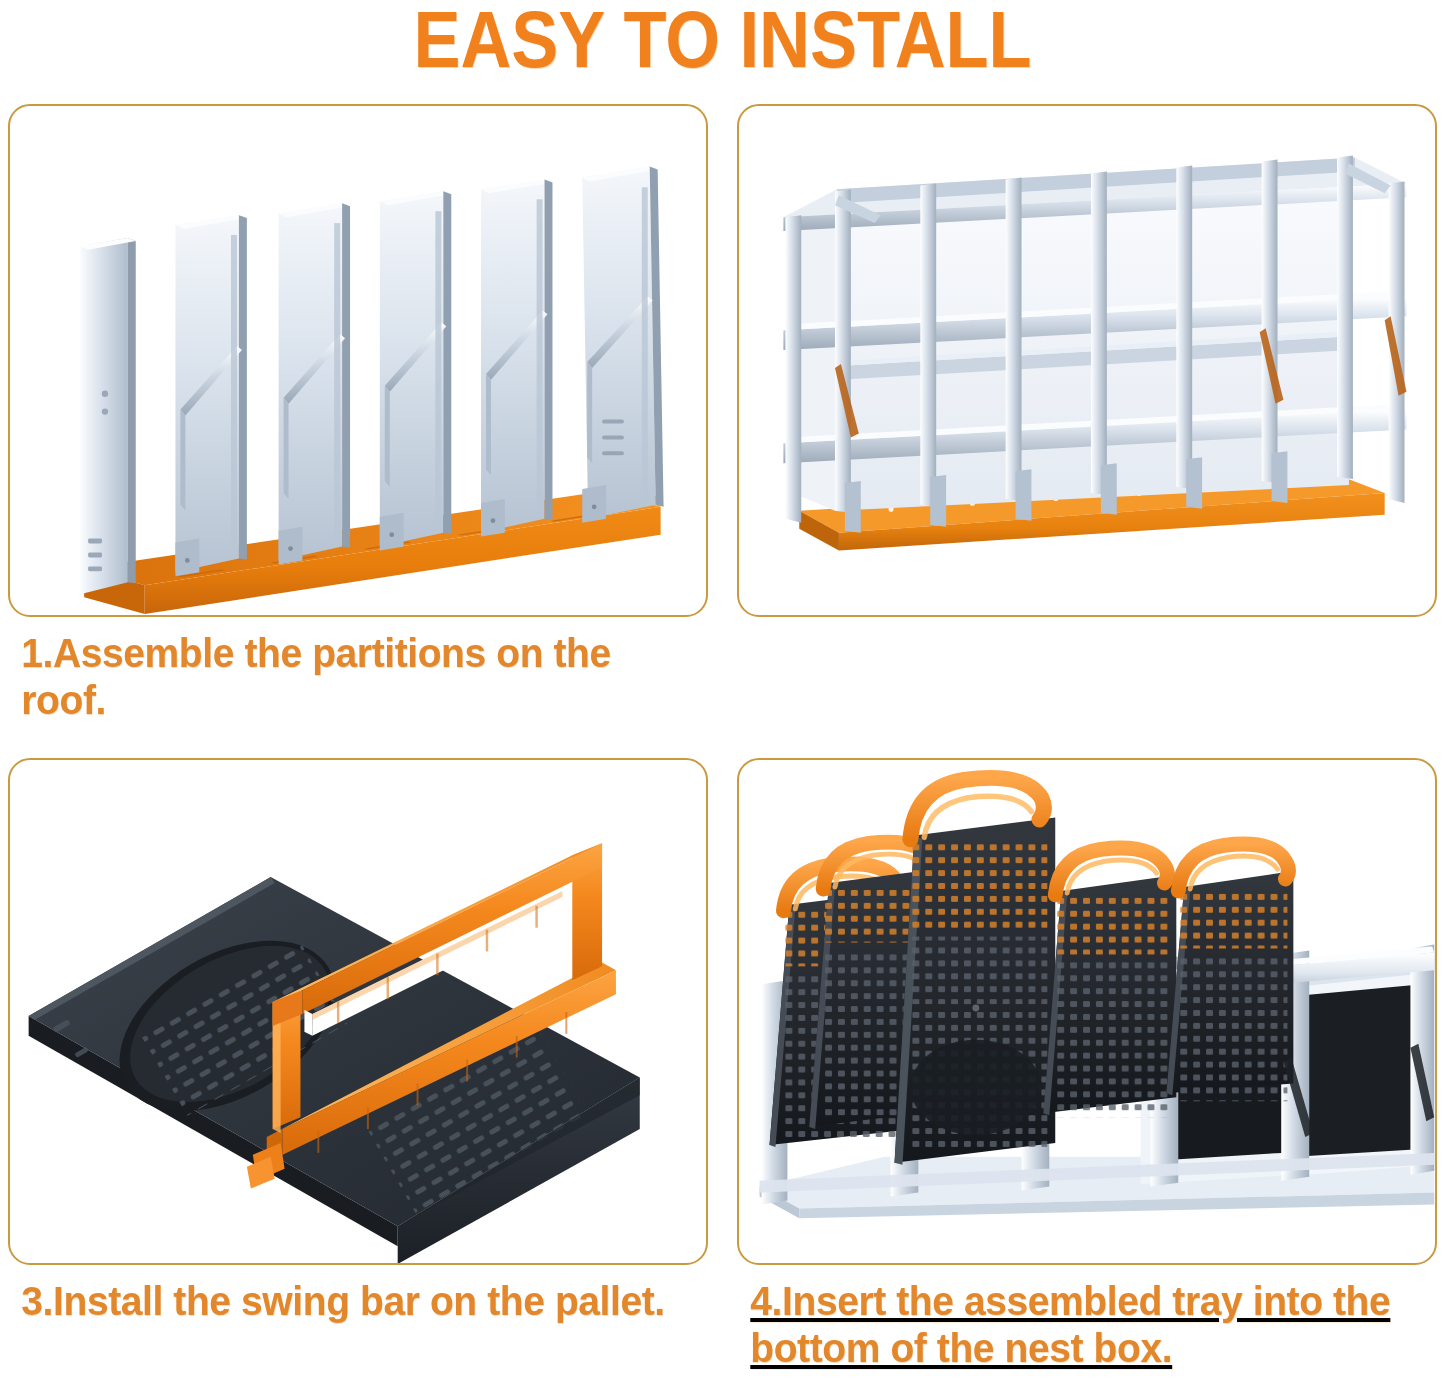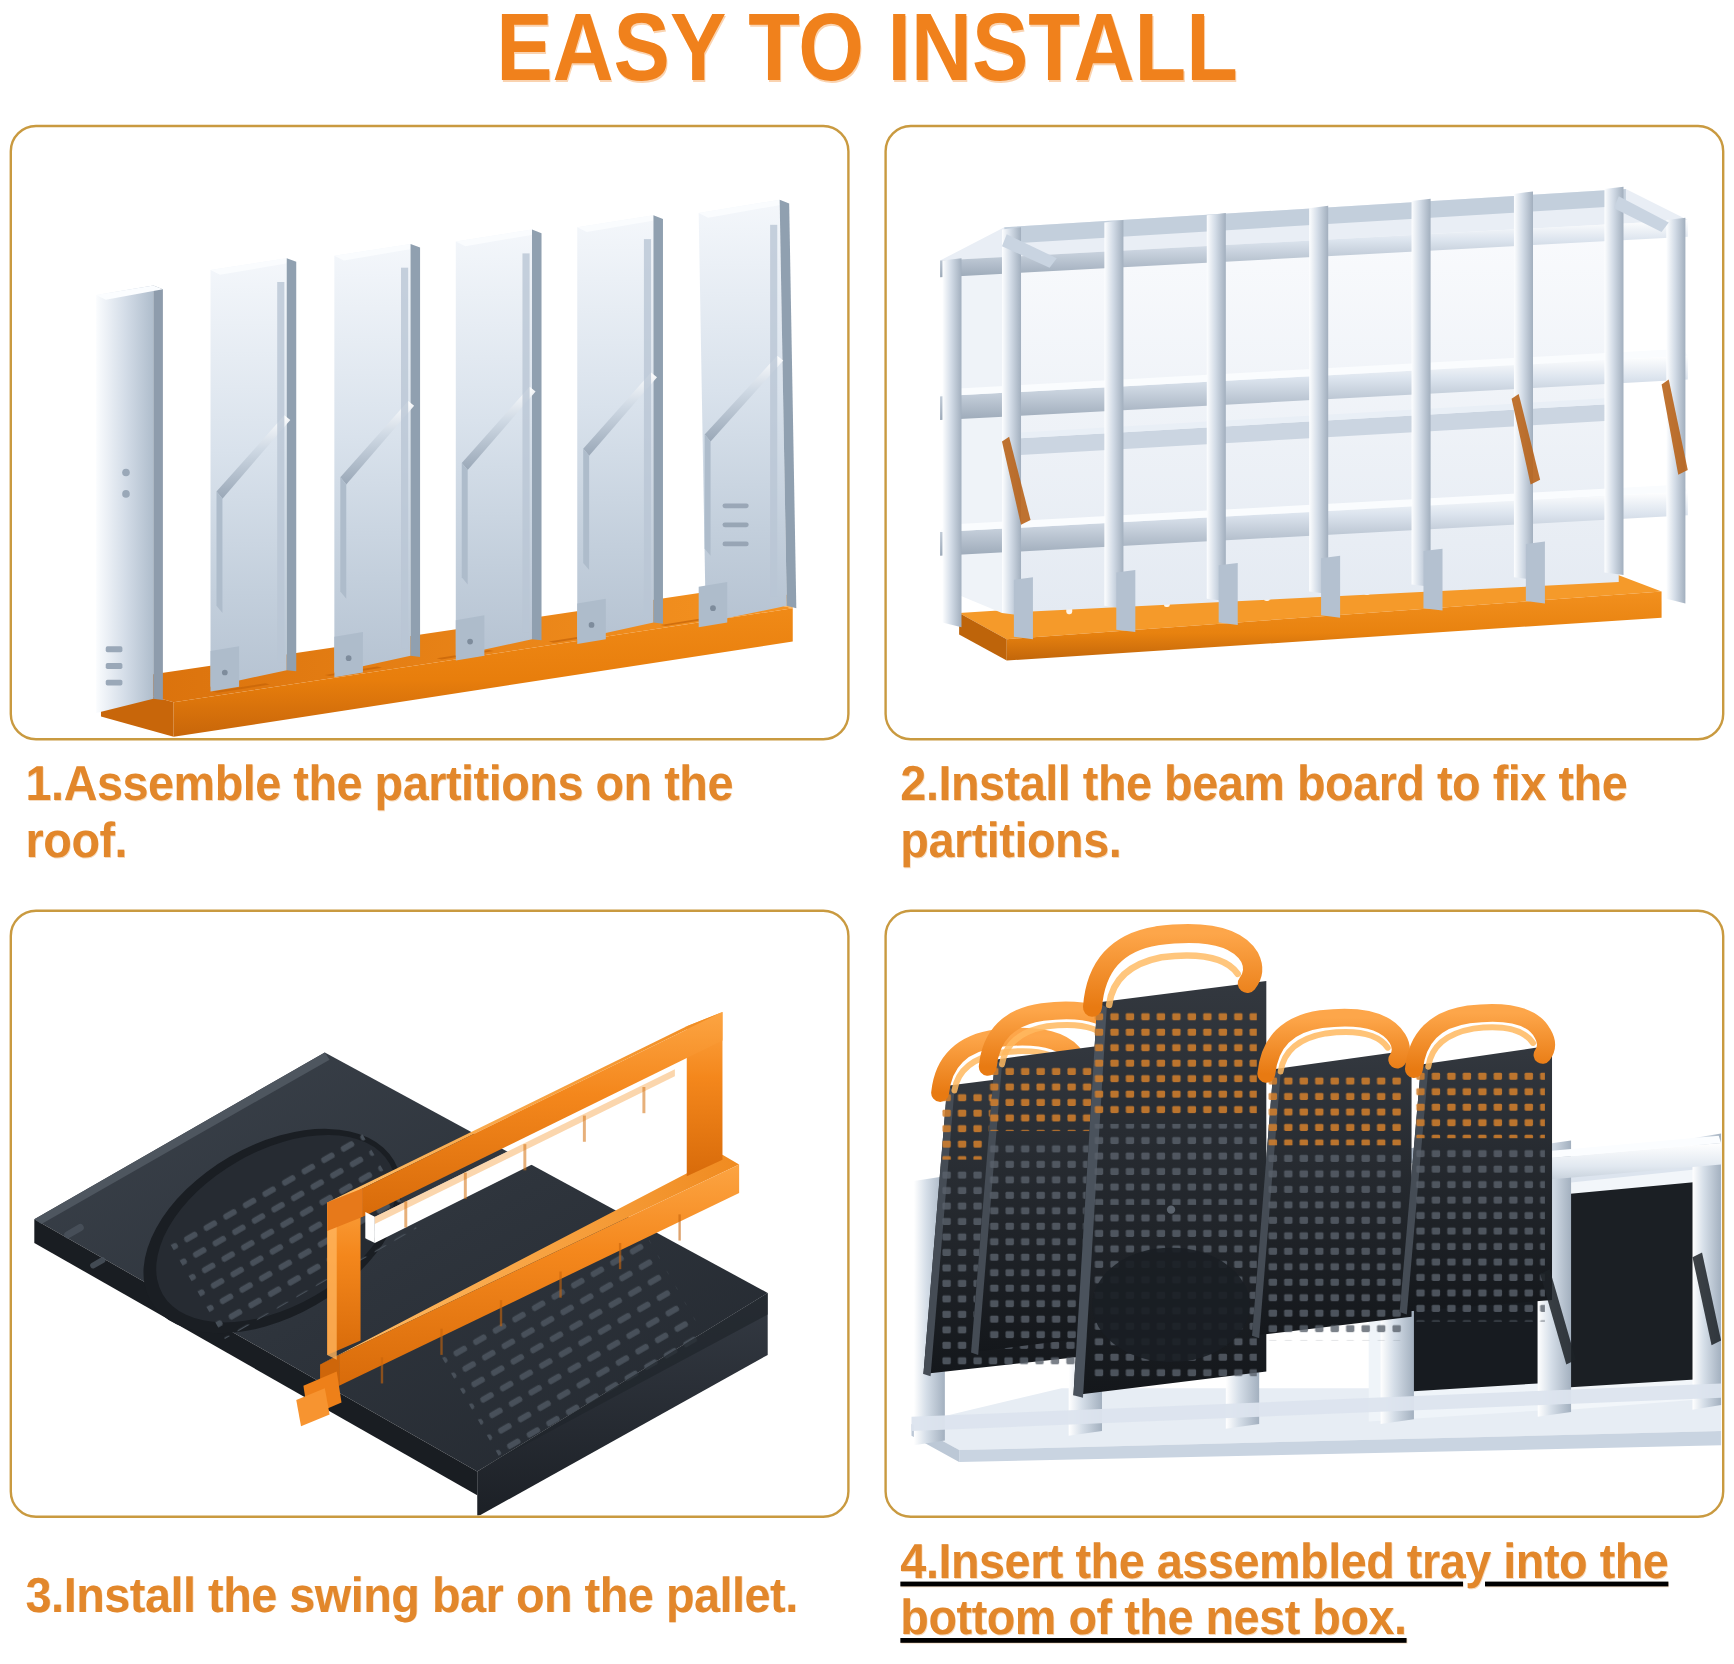--- a/index.html
+++ b/index.html
@@ -48,21 +48,21 @@
     grid-template-columns: 700px 29px 700px;
     grid-template-rows: 513px 141px 507px 113px;
   }
 
   .cell-r1c1 { grid-column: 1; grid-row: 1; }
   .cell-r1c3 { grid-column: 3; grid-row: 1; }
   .cell-r2c1 { grid-column: 1; grid-row: 2; }
   .cell-r2c3 { grid-column: 3; grid-row: 2; }
   .cell-r3c1 { grid-column: 1; grid-row: 3; }
   .cell-r3c3 { grid-column: 3; grid-row: 3; }
-  .cell-r4c1 { grid-column: 1; grid-row: 4; margin-top: 28px; }
+  .cell-r4c1 { grid-column: 1; grid-row: 4; }
   .cell-r4c3 { grid-column: 3; grid-row: 4; text-decoration: underline; }
 
   .panel {
     position: relative;
     width: 100%;
     height: 100%;
     border: 2px solid #C99A40;
     border-radius: 22px;
     background: #ffffff;
     overflow: hidden;
@@ -314,23 +314,20 @@
             </g>
           </svg>
         </div>
       </div>
     </div>
 
     <div class="cell-r2c1">
       <div class="caption">1.Assemble the partitions on the roof.</div>
     </div>
 
-    <div class="cell-r2c3">
-      <div class="caption">2.Install the beam board to fix the partitions.</div>
-    </div>
 
     <div class="cell-r3c1">
       <div class="panel">
         <div class="photo">
           <svg viewBox="0 0 700 507" preserveAspectRatio="xMidYMid meet" aria-hidden="true">
             <defs>
               <linearGradient id="p3trayTop" x1="0" y1="0" x2="1" y2="1">
                 <stop offset="0" stop-color="#3C434C"></stop>
                 <stop offset="0.5" stop-color="#2E343C"></stop>
                 <stop offset="1" stop-color="#23282F"></stop>

